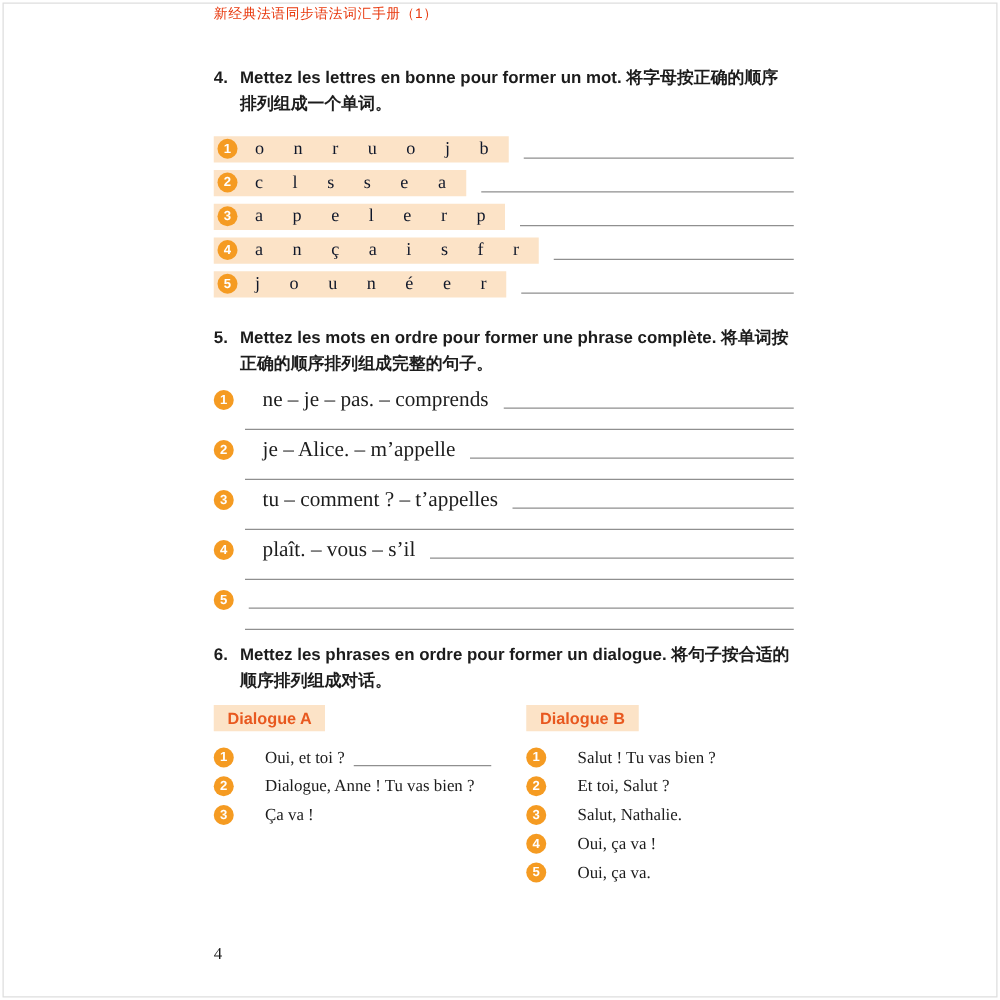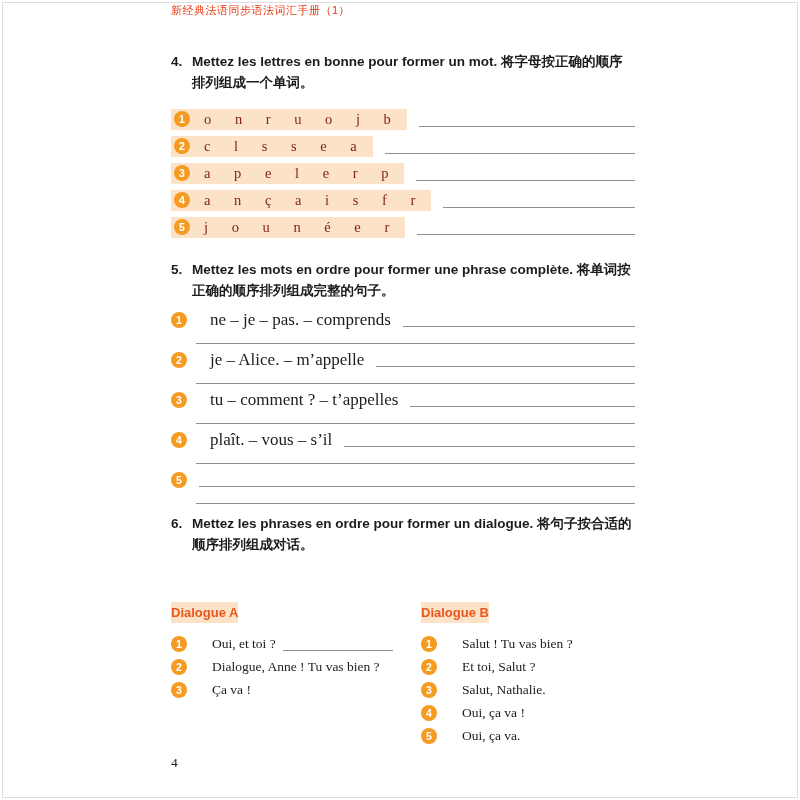--- a/index.html
+++ b/index.html
@@ -24,38 +24,38 @@
   
   .letters-block { margin-top: 15px; }
   .letter-row { display: flex; align-items: center; height: 21px; margin-bottom: 6px; }
   .letter-band { background: #fce3c7; display: inline-flex; align-items: center; height: 21px; padding: 0 6px 0 3px; }
   .num-circle {
     width: 16px; height: 16px; border-radius: 50%;
     background: #f59b22; color: #fff;
     font-family: "Liberation Sans", sans-serif; font-size: 10.5px; font-weight: bold;
     display: inline-flex; align-items: center; justify-content: center; flex: none;
   }
-  .letters { margin-left: 14px; color: #7f1d1d; font-size: 14.5px; letter-spacing: 10px; white-space: nowrap; }
+  .letters { margin-left: 14px; color: #0f172a; font-size: 14.5px; letter-spacing: 10px; white-space: nowrap; }
   .blank-line { flex: 1; border-bottom: 1px solid #8f8f8f; height: 14px; align-self: flex-end; margin-bottom: 3px; margin-left: 12px; }
 
   
   .words-block { margin-top: 8px; }
   .word-item { margin-bottom: 6px; }
   .word-row { display: flex; align-items: center; height: 20px; }
   .word-text { margin-left: 23px; font-size: 17px; white-space: nowrap; }
   .under-line { border-bottom: 1px solid #8f8f8f; height: 14px; margin-left: 25px; }
 
   
   .dialogues { display: flex; margin-top: 8px; }
   .dlg-col-a { width: 250px; flex: none; }
   .dlg-col-b { flex: 1; }
   .dlg-label {
     display: inline-block; background: #fce3c7; color: #e8581f;
     font-family: "Liberation Sans", sans-serif; font-weight: bold; font-size: 13px;
-    padding: 3px 0; margin-bottom: 12px; margin-top: 38px;
+    padding: 3px 11px; margin-bottom: 12px;
   }
   .dlg-item { display: flex; align-items: center; margin-bottom: 5px; font-size: 13.5px; height: 18px; }
   .dlg-text { margin-left: 25px; white-space: nowrap; }
   .dlg-line { flex: 1; border-bottom: 1px solid #8f8f8f; height: 11px; align-self: flex-end; margin-bottom: 2px; margin-left: 7px; margin-right: 28px; }
 
   .page-number { position: absolute; left: 168px; bottom: 26px; font-size: 13.5px; color: #1c1c1c; }
 </style>
 </head>
 <body>
 

